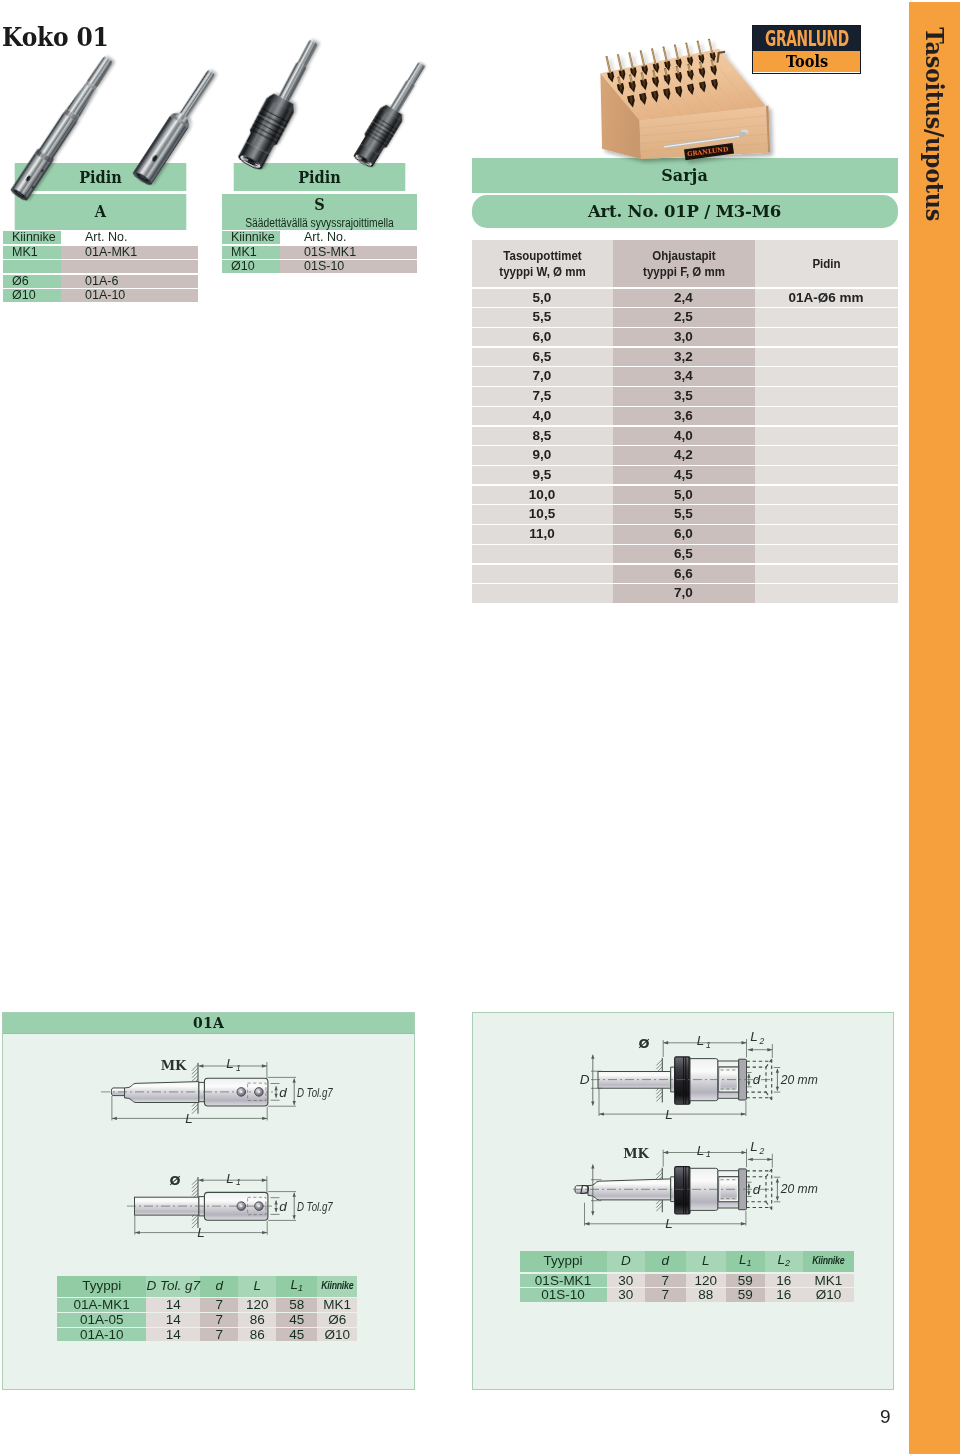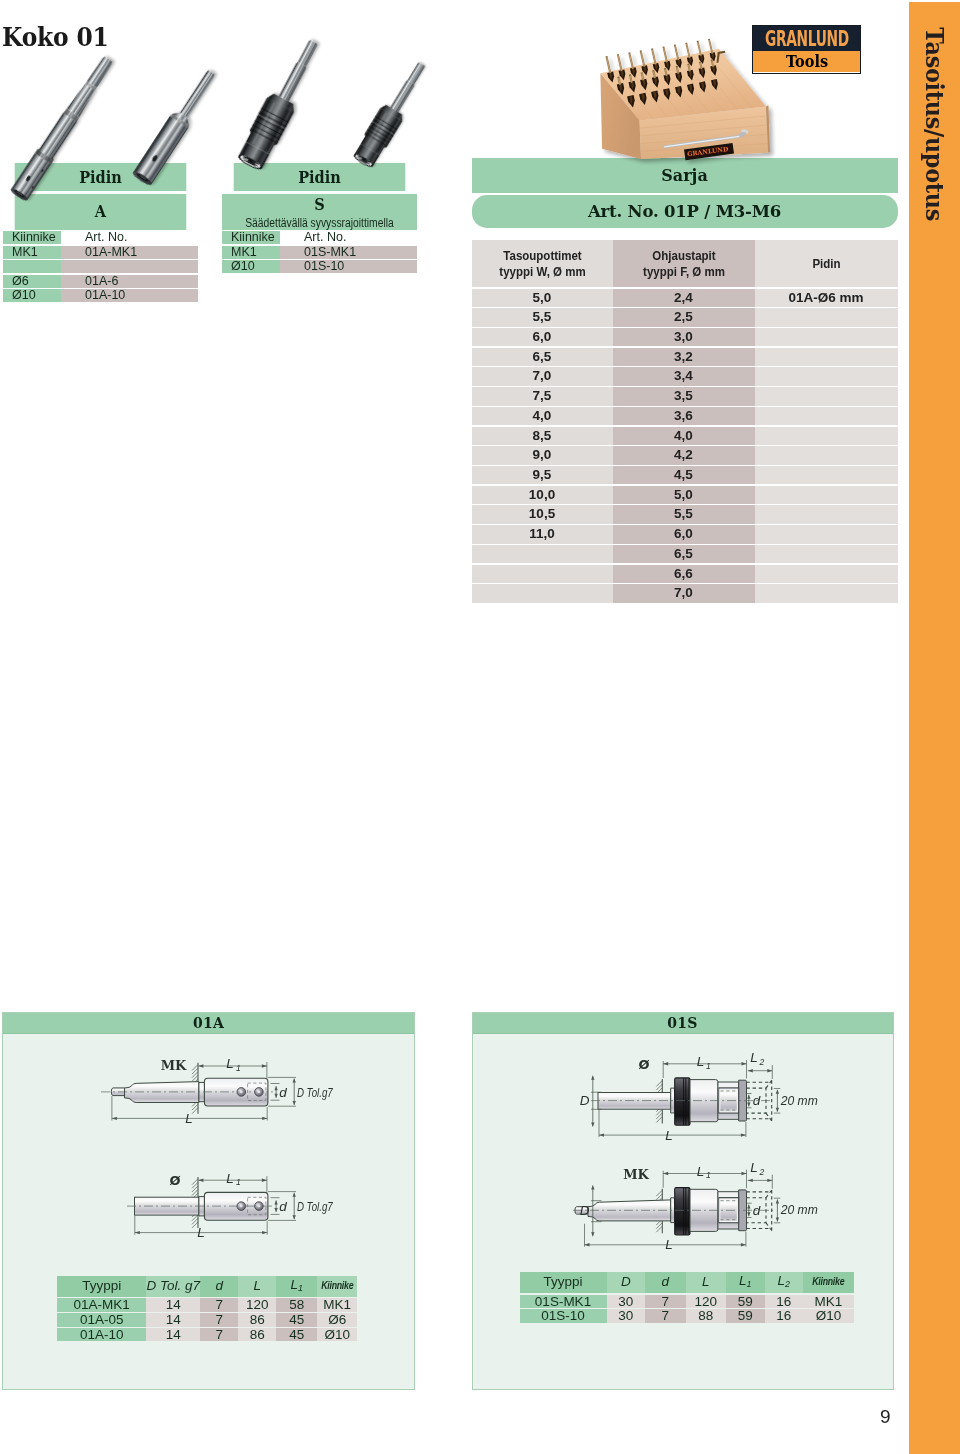--- a/index.html
+++ b/index.html
@@ -523,21 +523,20 @@
               <td class="c3">86</td>
               <td class="c4">45</td>
               <td class="c5">Ø10</td>
             </tr>
           </tbody>
       </table>
     </div>
   </div>
 
   <div class="abs dbox" style="left:471.5px;top:1012px;width:422px;height:378px;">
-    <div class="dbox-head">01S</div>
     <div class="dbox-body">
       <svg id="svg-s" viewBox="0 0 422 358" width="422" height="358">
           <defs>
             <linearGradient id="svg-s-mg" x1="0" y1="0" x2="0" y2="1">
               <stop offset="0" stop-color="#f4f5f4"></stop>
               <stop offset="0.22" stop-color="#fcfcfc"></stop>
               <stop offset="0.45" stop-color="#dcdcdd"></stop>
               <stop offset="0.62" stop-color="#cfcdd4"></stop>
               <stop offset="0.82" stop-color="#b9b7c0"></stop>
               <stop offset="1" stop-color="#e2e1e4"></stop>

